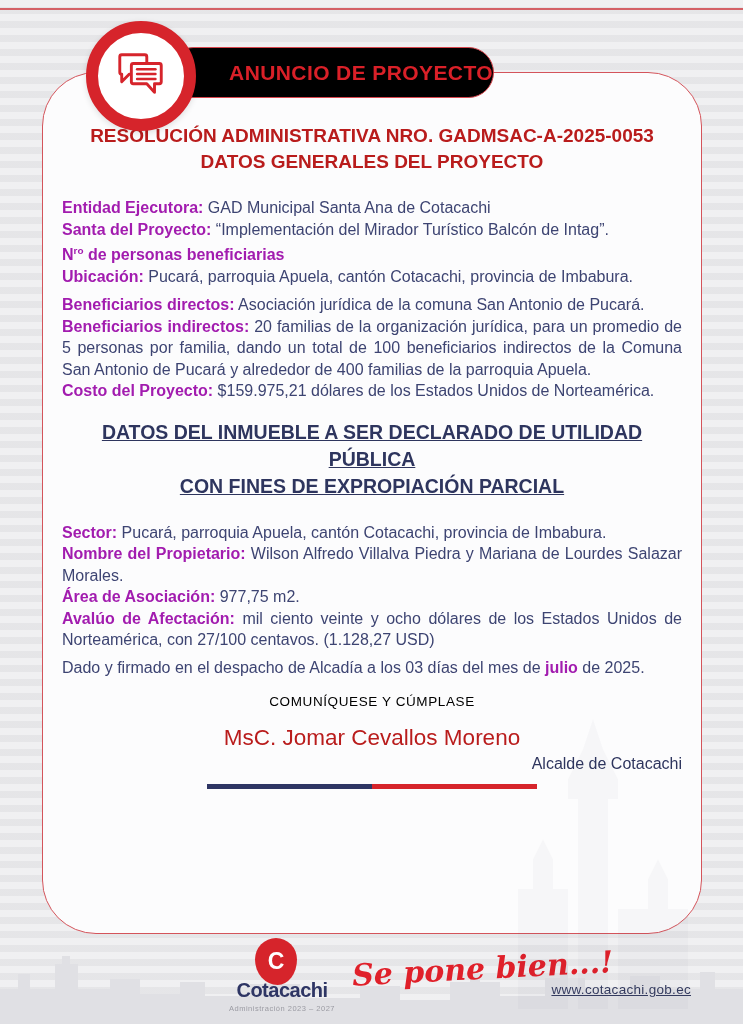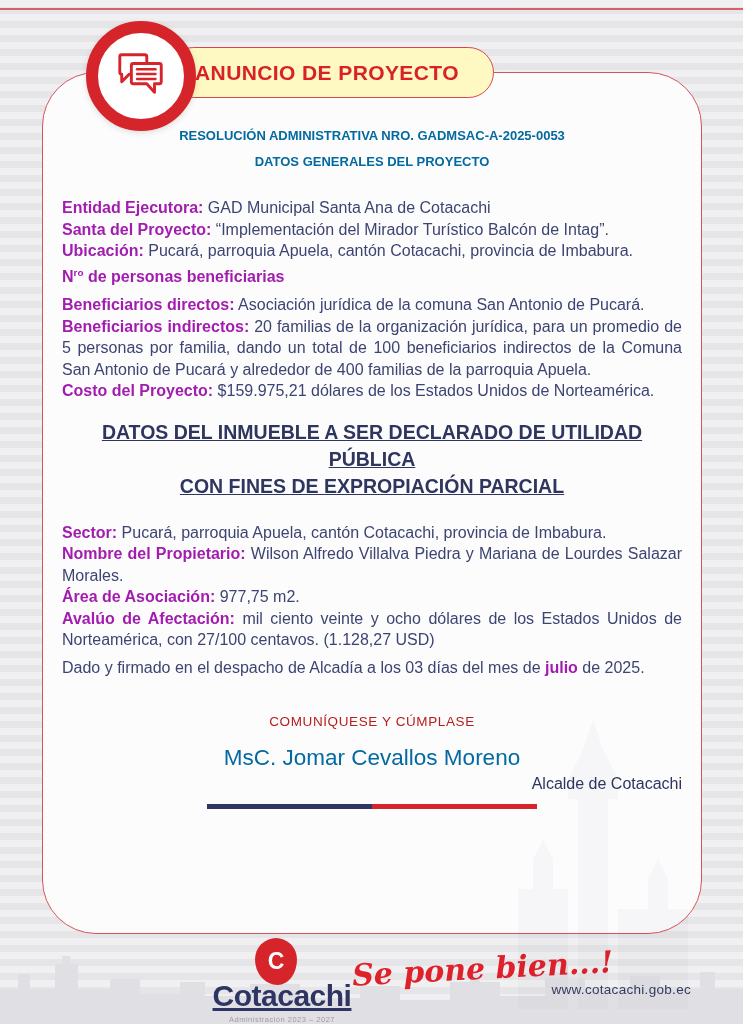--- a/index.html
+++ b/index.html
@@ -20,64 +20,64 @@
   
   .card{
     position:absolute;left:42px;top:72px;width:660px;height:862px;
     background:#fcfcfd;border:1.5px solid #d4545b;border-radius:54px;
     box-sizing:border-box;padding:0 19px;z-index:1;
   }
 
   
   .banner{
     position:absolute;left:168px;top:47px;width:326px;height:51px;
-    background:#fef9c3;border:1.5px solid #d8464d;border-radius:28px;
-    display:flex;align-items:center;justify-content:flex-start;z-index:3;box-sizing:border-box;
+    background:#000000;border:1.5px solid #d8464d;border-radius:28px;
+    display:flex;align-items:center;justify-content:flex-end;z-index:3;box-sizing:border-box;
   }
   .banner-label{color:#da2028;font-weight:bold;font-size:21px;letter-spacing:.4px;padding-left:26px;}
   .badge{
     position:absolute;left:86px;top:21px;width:110px;height:110px;border-radius:50%;
     background:#ffffff;border:12px solid #d6242b;box-sizing:border-box;z-index:4;
     display:flex;align-items:center;justify-content:center;
     box-shadow:0 2px 6px rgba(0,0,0,0.12);
   }
 
   
-  .doc-title{padding-top:50px;text-align:center;color:#0369a1;font-weight:bold;
-    font-size:13px;line-height:26px;}
+  .doc-title{padding-top:50px;text-align:center;color:#b91c1c;font-weight:bold;
+    font-size:19px;line-height:26px;}
   .section-title{text-align:center;color:#2e355e;font-weight:bold;
     font-size:19.5px;line-height:27px;margin-top:17px;text-decoration:underline;}
   p.field{margin:0;text-align:justify;color:#3d4472;font-size:16px;line-height:21.5px;}
   p.field strong{color:#a21caf;}
   .block-gap{margin-top:22px;}
   .small-gap{margin-top:7px;}
   sup{font-size:.62em;}
 
-  .comunique{margin-top:36px;text-align:center;color:#b91c1c;font-size:13.5px;letter-spacing:.6px;}
-  .sig-name{margin-top:15px;text-align:center;color:#0369a1;font-size:22.5px;line-height:27px;}
+  .comunique{margin-top:16px;text-align:center;color:#000000;font-size:13.5px;letter-spacing:.6px;}
+  .sig-name{margin-top:15px;text-align:center;color:#b91c1c;font-size:22.5px;line-height:27px;}
   .sig-role{text-align:right;color:#2e355e;font-weight:normal;font-size:16px;line-height:26px;}
   .sig-line{width:330px;height:5px;margin:7px auto 0;
     background:linear-gradient(90deg,#2e3564 0 50%,#d6242b 50% 100%);}
 
   
   .footer-logo{position:absolute;left:212px;top:938px;width:140px;text-align:center;z-index:2;}
   .logo-circle{
     position:relative;margin:0 auto;width:42px;height:47px;border-radius:50% 50% 46% 54%/46% 46% 54% 54%;
     background:#d6242b;display:flex;align-items:center;justify-content:center;
     left:-6px;
   }
   .logo-circle span{color:#ffffff;font-weight:bold;font-size:23px;}
-  .logo-word{margin-top:-6px;color:#2e3564;font-weight:bold;font-size:30px;letter-spacing:-0.5px;text-decoration:underline;}
+  .logo-word{margin-top:-6px;color:#2e3564;font-weight:bold;font-size:20px;letter-spacing:-0.5px;}
   .logo-sub{margin-top:2px;color:#9b9ba3;font-size:7.5px;letter-spacing:.5px;text-align:center;}
   .tagline{
     position:absolute;left:352px;top:953px;width:180px;z-index:2;
     font-family:"DejaVu Serif", serif;font-style:italic;font-weight:bold;
     color:#e0202a;font-size:30px;transform:rotate(-3deg);white-space:nowrap;
   }
-  .website{position:absolute;right:52px;top:982px;color:#343b5f;font-size:13.5px;letter-spacing:.3px;z-index:2;}
+  .website{position:absolute;right:52px;top:982px;color:#343b5f;font-size:13.5px;letter-spacing:.3px;z-index:2;text-decoration:underline;}
 </style>
 </head>
 <body>
 
 <div class="top-line"></div>
 
 <svg class="skyline" viewBox="0 0 743 90" preserveAspectRatio="none">
   <path fill="#e0e0e4" d="M0,90 L0,55 L18,55 L18,40 L30,40 L30,55 L55,55 L55,30 L62,30 L62,22 L70,22 L70,30 L78,30 L78,55 L110,55 L110,45 L140,45 L140,60 L180,60 L180,48 L205,48 L205,62 L250,62 L250,50 L270,50 L270,35 L278,35 L278,50 L300,50 L300,64 L360,64 L360,52 L400,52 L400,66 L450,66 L450,48 L470,48 L470,40 L480,40 L480,48 L500,48 L500,62 L545,62 L545,44 L560,44 L560,30 L568,30 L568,44 L585,44 L585,58 L630,58 L630,42 L660,42 L660,55 L700,55 L700,38 L715,38 L715,55 L743,55 L743,90 Z"></path>
 </svg>
 
@@ -88,22 +88,22 @@
 <div class="card">
 
   <div class="doc-title">
     <div>RESOLUCIÓN ADMINISTRATIVA NRO. GADMSAC-A-2025-0053</div>
     <div>DATOS GENERALES DEL PROYECTO</div>
   </div>
 
   <div class="block-gap">
     <p class="field"><strong>Entidad Ejecutora:</strong> <span>GAD Municipal Santa Ana de Cotacachi</span></p>
     <p class="field"><strong>Santa del Proyecto:</strong> <span>“Implementación del Mirador Turístico Balcón de Intag”.</span></p>
+    <p class="field"><strong><span>N</span><sup>ro</sup> <span>de personas beneficiarias</span></strong></p>
     <p class="field"><strong>Ubicación:</strong> <span>Pucará, parroquia Apuela, cantón Cotacachi, provincia de Imbabura.</span></p>
-    <p class="field"><strong><span>N</span><sup>ro</sup> <span>de personas beneficiarias</span></strong></p>
   </div>
 
   <div class="small-gap">
     <p class="field"><strong>Beneficiarios directos:</strong> <span>Asociación jurídica de la comuna San Antonio de Pucará.</span></p>
     <p class="field"><strong>Beneficiarios indirectos:</strong> <span>20 familias de la organización jurídica, para un promedio de 5 personas por familia, dando un total de 100 beneficiarios indirectos de la Comuna San Antonio de Pucará y alrededor de 400 familias de la parroquia Apuela.</span></p>
     <p class="field"><strong>Costo del Proyecto:</strong> <span>$159.975,21 dólares de los Estados Unidos de Norteamérica.</span></p>
   </div>
 
   <div class="section-title">
     <div>DATOS DEL INMUEBLE A SER DECLARADO DE UTILIDAD PÚBLICA</div>

